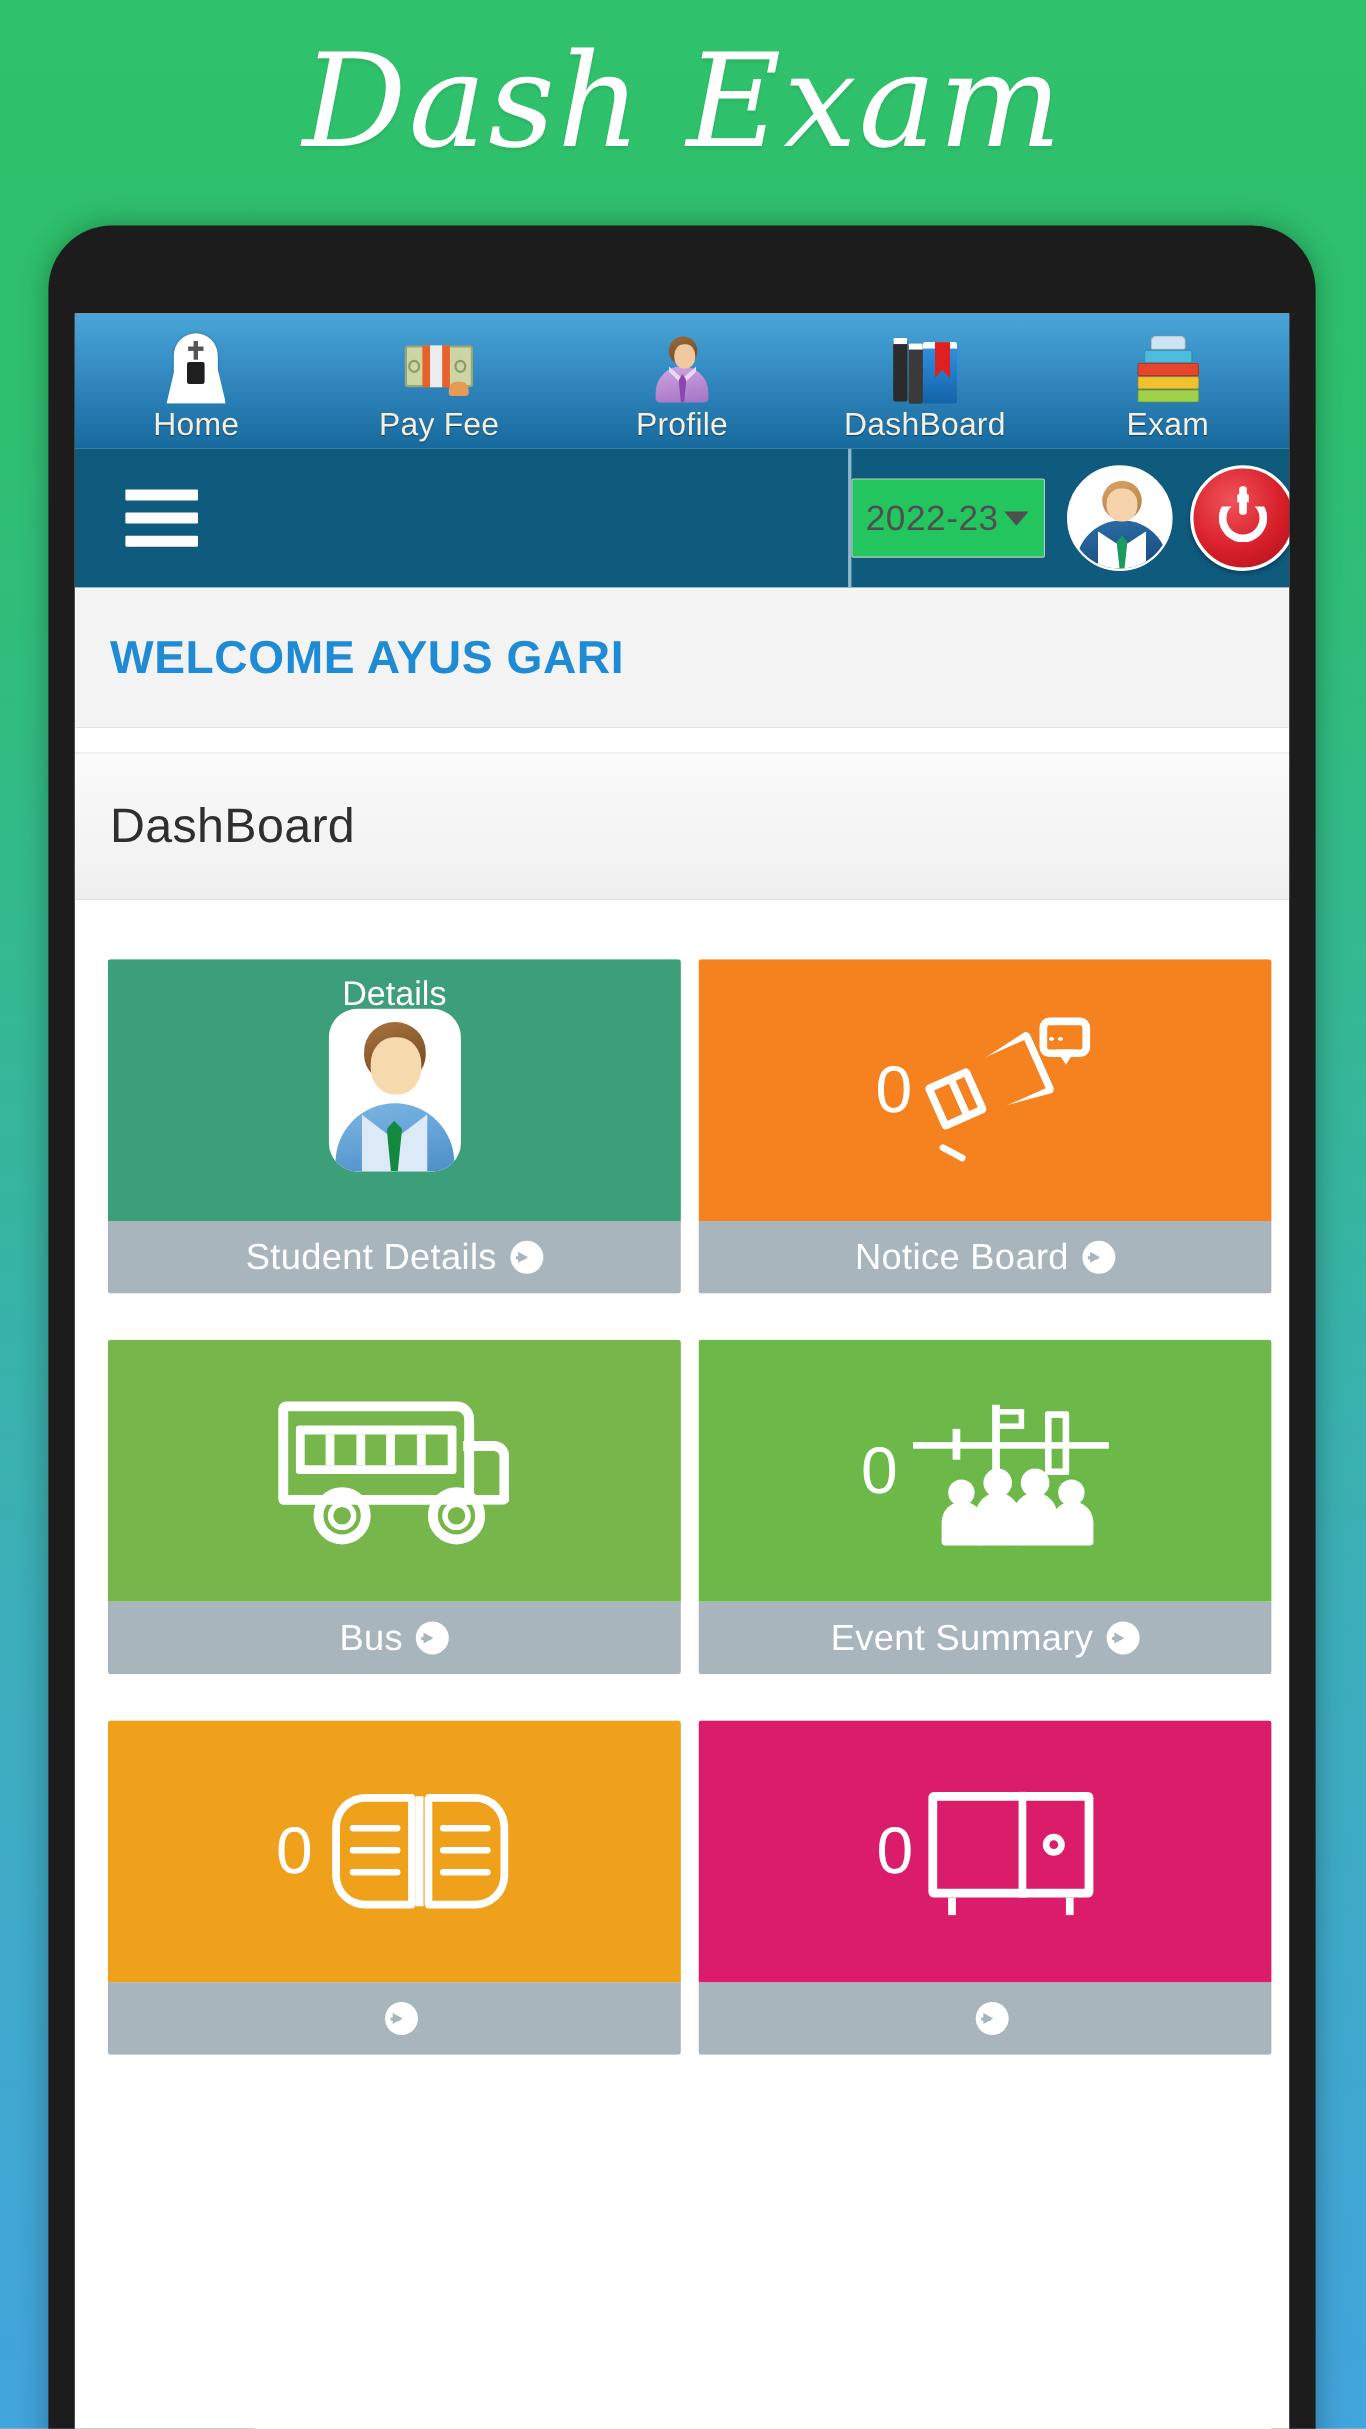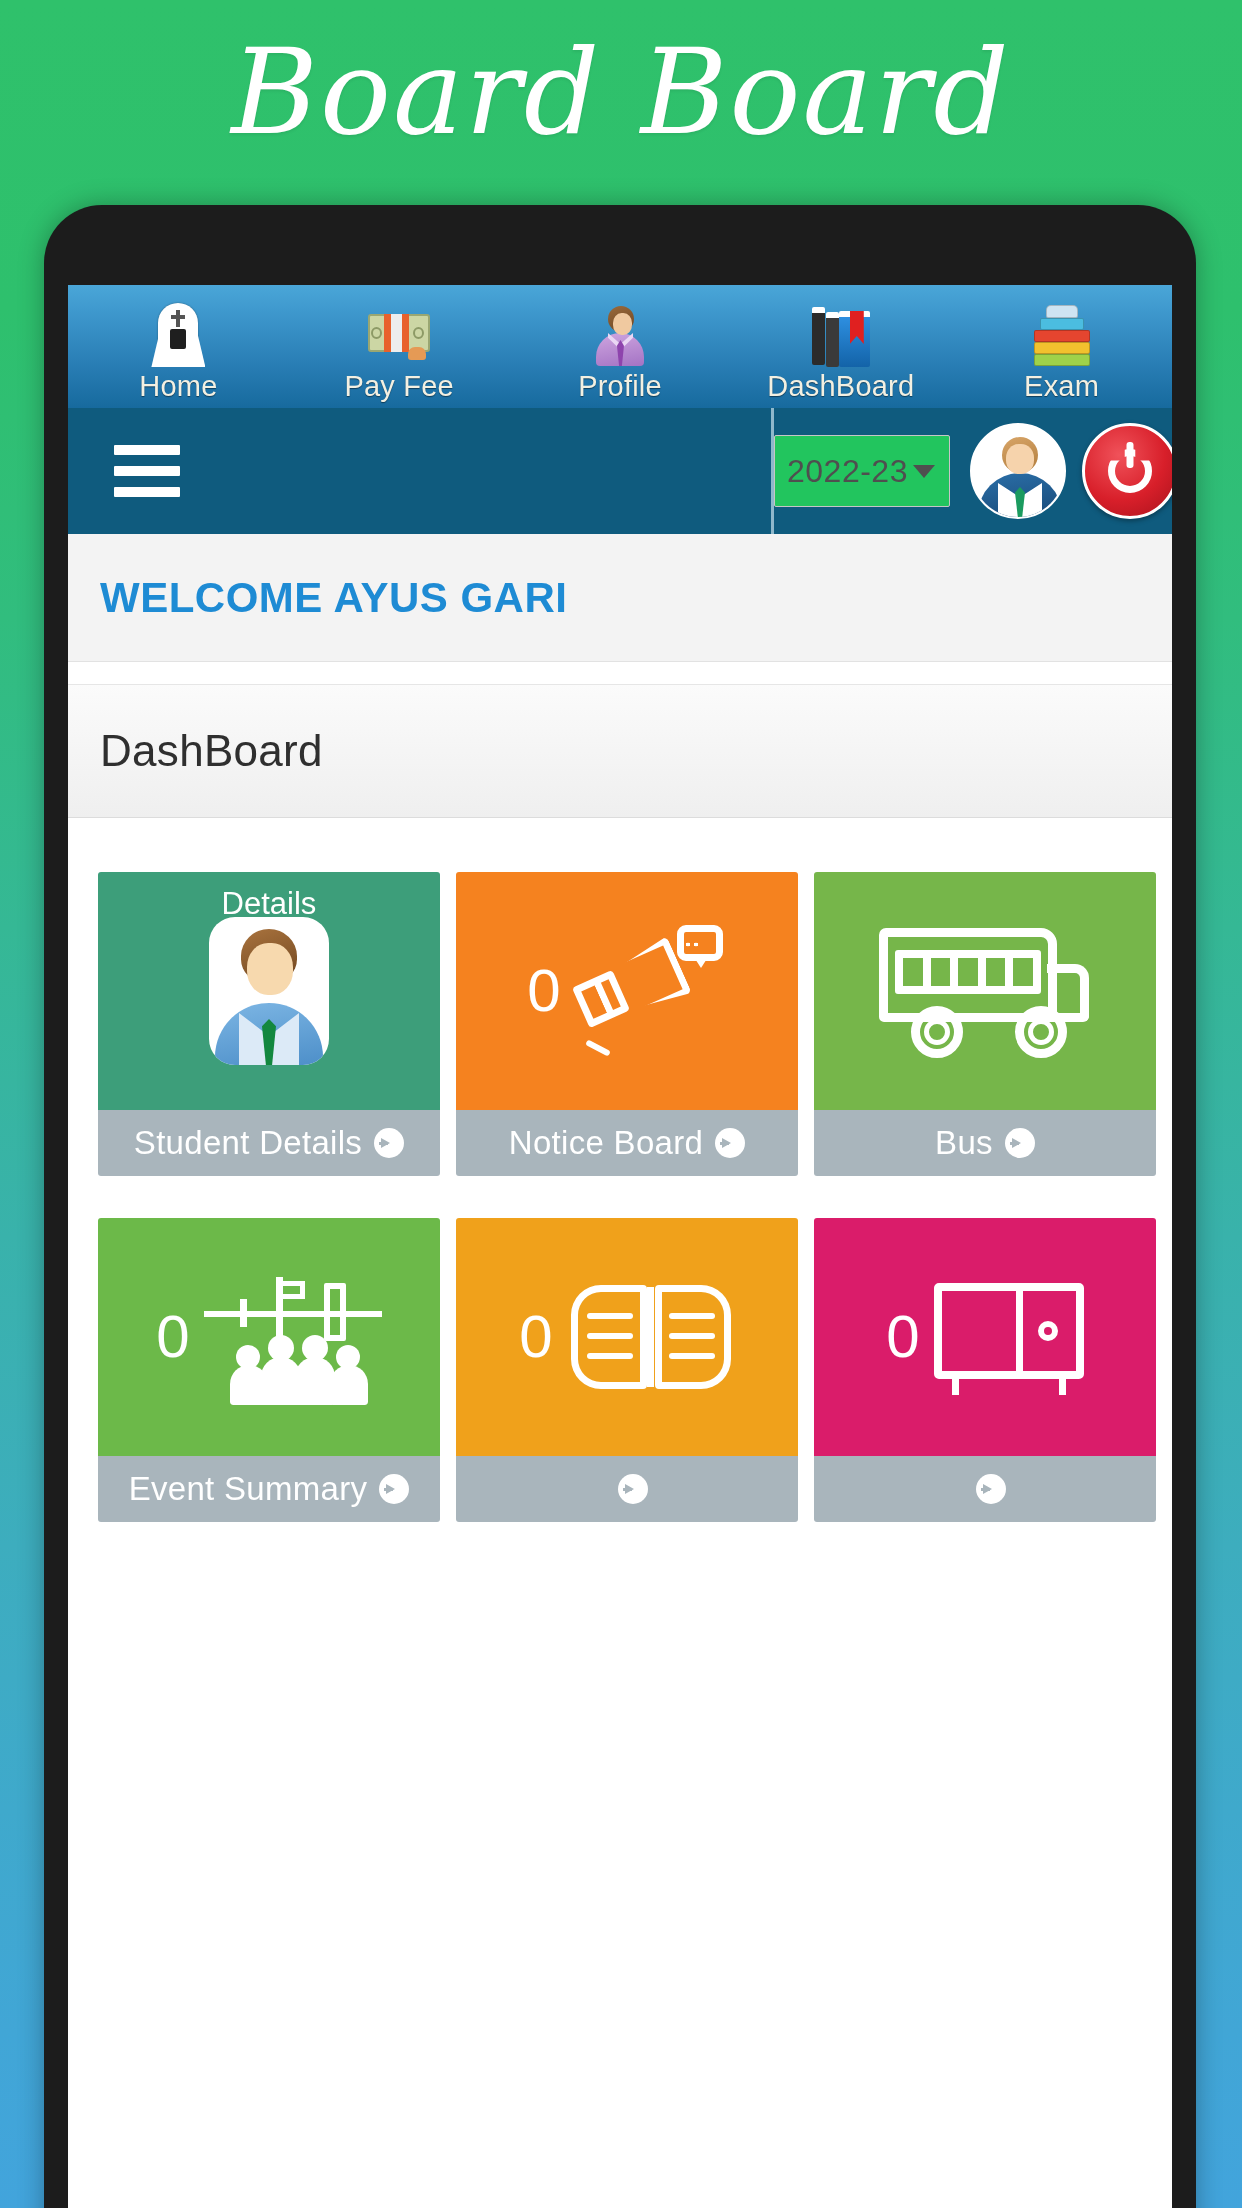--- a/index.html
+++ b/index.html
@@ -347,21 +347,21 @@
     color: #2f2f2f;
     font-size: 44px;
     font-weight: 400;
     letter-spacing: 0.3px;
   }
 
   
   .tiles {
     padding: 54px 16px 0 30px;
     display: grid;
-    grid-template-columns: 1fr 1fr 1fr;
+    grid-template-columns: 1fr 1fr;
     column-gap: 16px;
     row-gap: 42px;
   }
   .tile {
     position: relative;
     border-radius: 3px;
     overflow: hidden;
     display: flex;
     flex-direction: column;
   }
@@ -581,21 +581,21 @@
     content:''; position:absolute; left:50%; top:50%;
     transform: translate(-50%,-50%);
     width: 16px; height: 16px; border: 5px solid #fff; border-radius:50%;
   }
   .bus-ico .w-l { left:32px; }
   .bus-ico .w-r { left:136px; }
 </style>
 </head>
 <body>
 
-<h1 class="page-title">Board Board</h1>
+<h1 class="page-title">Dash Exam</h1>
 
 <div class="device">
   <div class="screen">
 
     <nav class="topnav">
 
       <div class="topnav-item">
         <div class="topnav-icon">
           <span class="crest">
             <span class="dome"></span>

